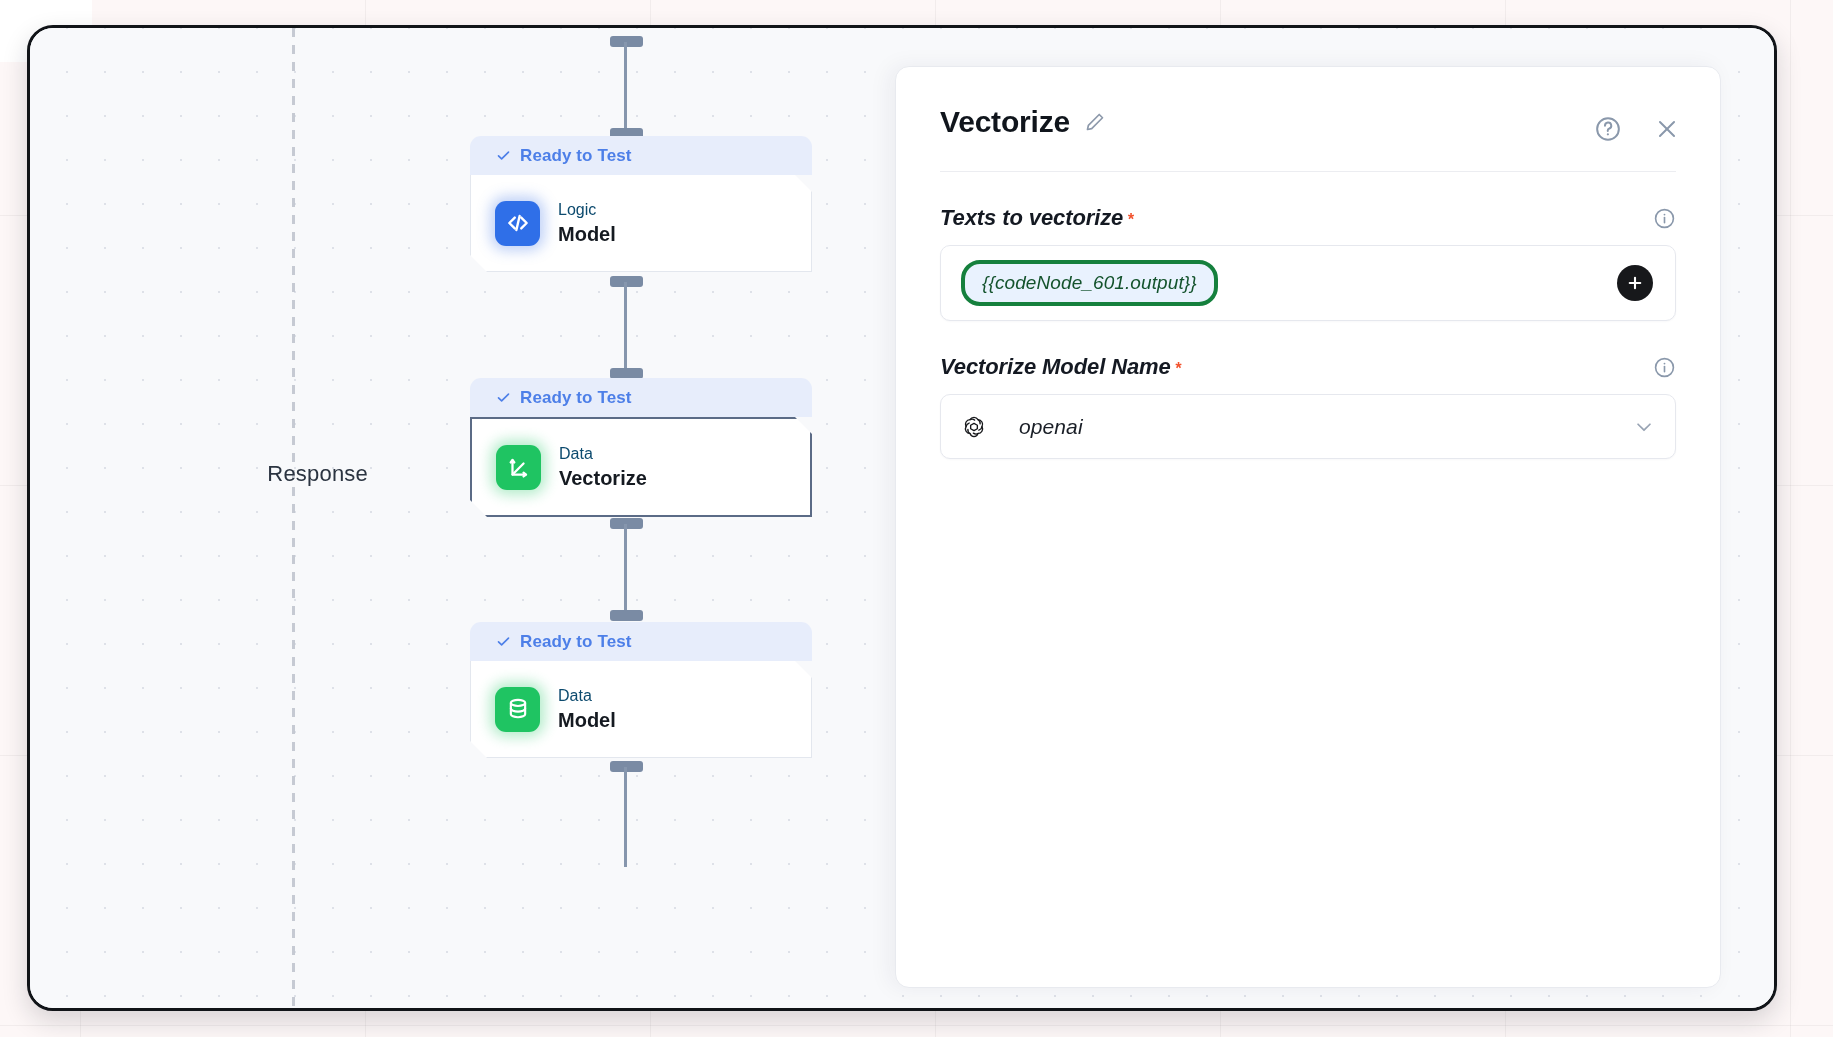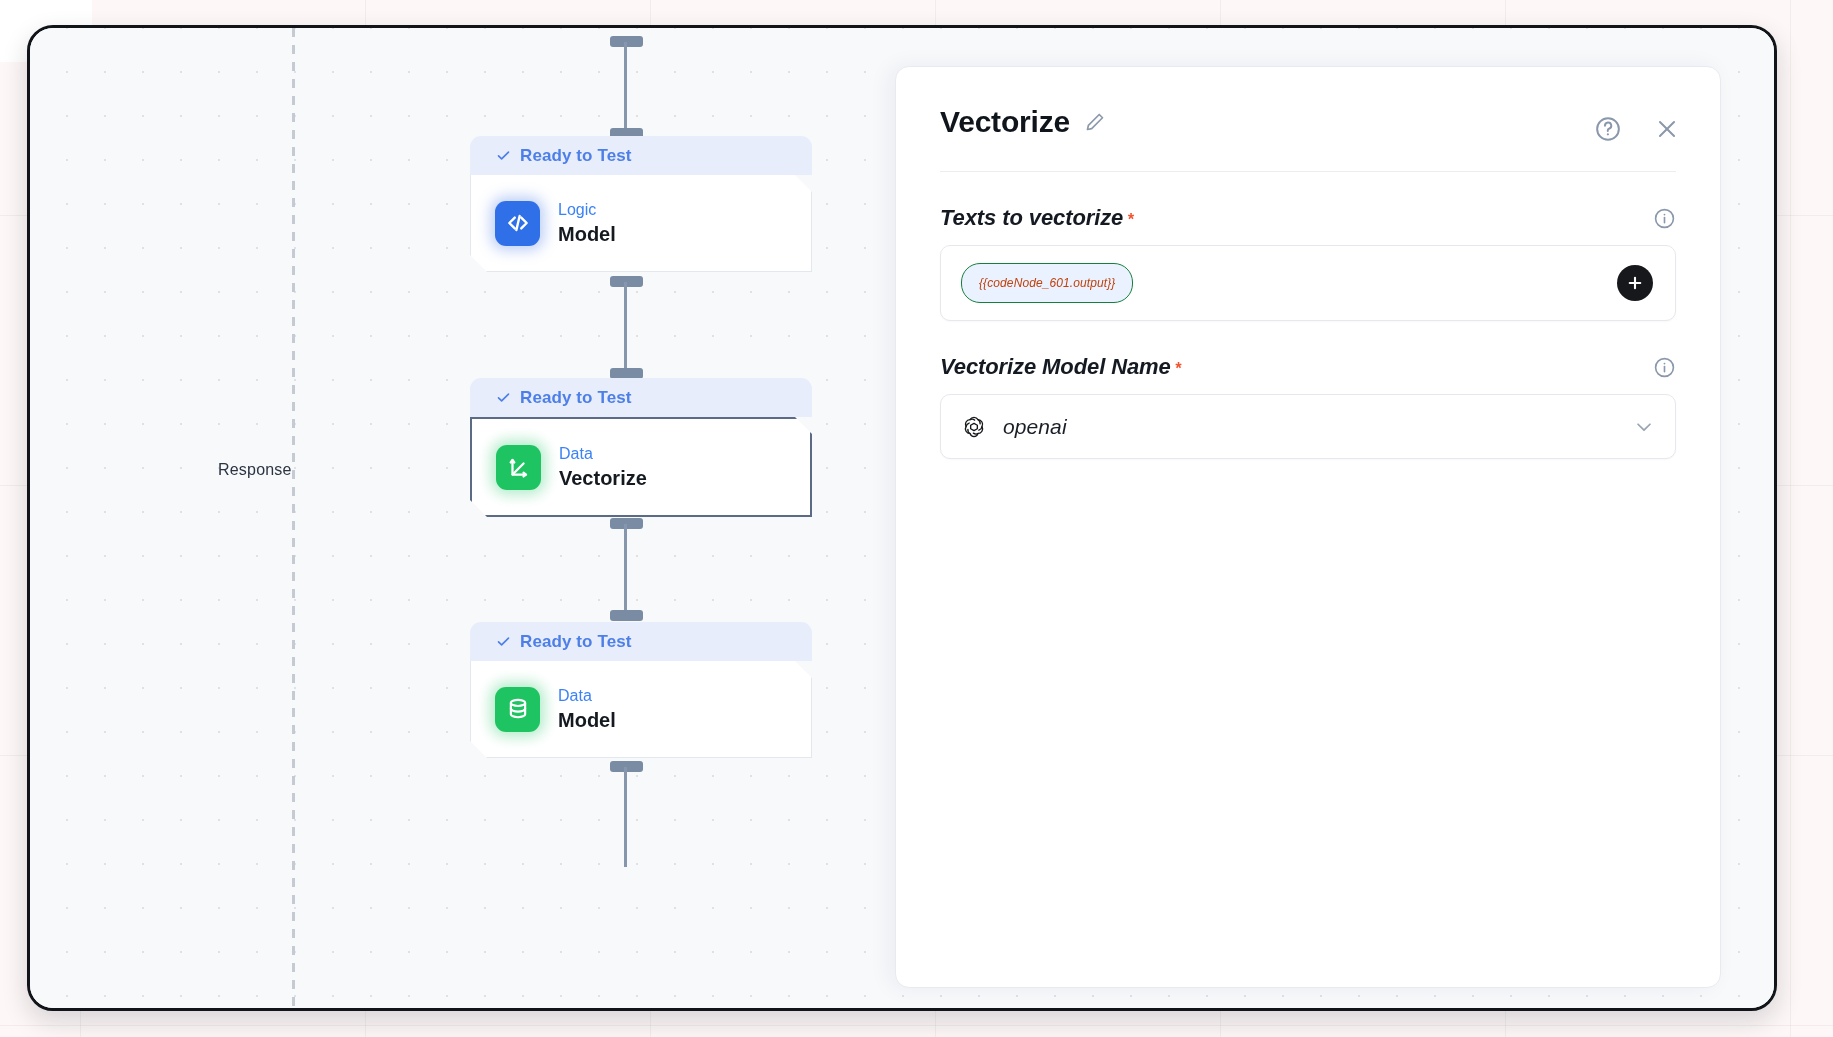--- a/index.html
+++ b/index.html
@@ -74,22 +74,22 @@
     width: 3px;
     background-image: linear-gradient(to bottom, #c3c8d1 0 9px, transparent 9px 17px);
     background-size: 3px 17px;
     opacity: 0.95;
   }
   .response-label {
     position: absolute;
     left: 188px;
     top: 433px;
     width: 150px;
-    text-align: left;
-    font-size: 16px;
+    text-align: right;
+    font-size: 22px;
     color: #2b3441;
     letter-spacing: .2px;
   }
 
   
   .conn {
     position: absolute;
     left: 594px;
     width: 3px;
     background: #8696ad;
@@ -156,21 +156,21 @@
     display: flex;
     align-items: center;
     justify-content: center;
   }
   .node-icon.blue  { background: #2f6fe8; box-shadow: 0 0 13px 5px rgba(77,127,232,0.35); }
   .node-icon.green { background: #1fc462; box-shadow: 0 0 13px 5px rgba(31,196,98,0.33); }
   .node-icon svg { width: 26px; height: 26px; display: block; }
   .node-texts { display: flex; flex-direction: column; gap: 3px; }
   .node-cat {
     font-size: 16px;
-    color: #3b82f6;
+    color: #0c4a6e;
     line-height: 1.2;
   }
   .node-title {
     font-size: 20px;
     font-weight: 700;
     color: #151a21;
     line-height: 1.2;
   }
 
   
@@ -252,23 +252,23 @@
     padding: 0 76px 0 20px;
     box-shadow: 0 1px 2px rgba(20,30,55,0.03);
   }
   .chip {
     display: inline-flex;
     align-items: center;
     height: 38px;
     padding: 0 17px;
     border-radius: 19px;
     background: #e9f2fe;
-    border: 1px solid #15803d;
-    color: #c2410c;
-    font-size: 12px;
+    border: 4px solid #15803d;
+    color: #14532d;
+    font-size: 19px;
     letter-spacing: .1px;
   }
   .add-btn {
     position: absolute;
     right: 22px;
     top: 50%;
     transform: translateY(-50%);
     width: 36px; height: 36px;
     border-radius: 50%;
     background: #17181b;
@@ -280,21 +280,21 @@
 
   .select {
     position: relative;
     height: 63px;
     border: 1px solid #e6e8ee;
     border-radius: 10px;
     background: #fff;
     display: flex;
     align-items: center;
     padding: 0 48px 0 20px;
-    gap: 16px;
+    gap: 32px;
     margin-top: 14px;
     box-shadow: 0 1px 2px rgba(20,30,55,0.03);
   }
   .select .val {
     font-size: 21px;
     color: #1a1f27;
     letter-spacing: .1px;
   }
   .brand-icon { width: 26px; height: 26px; color: #17181b; display: block; flex: 0 0 26px; }
   .chevron {

